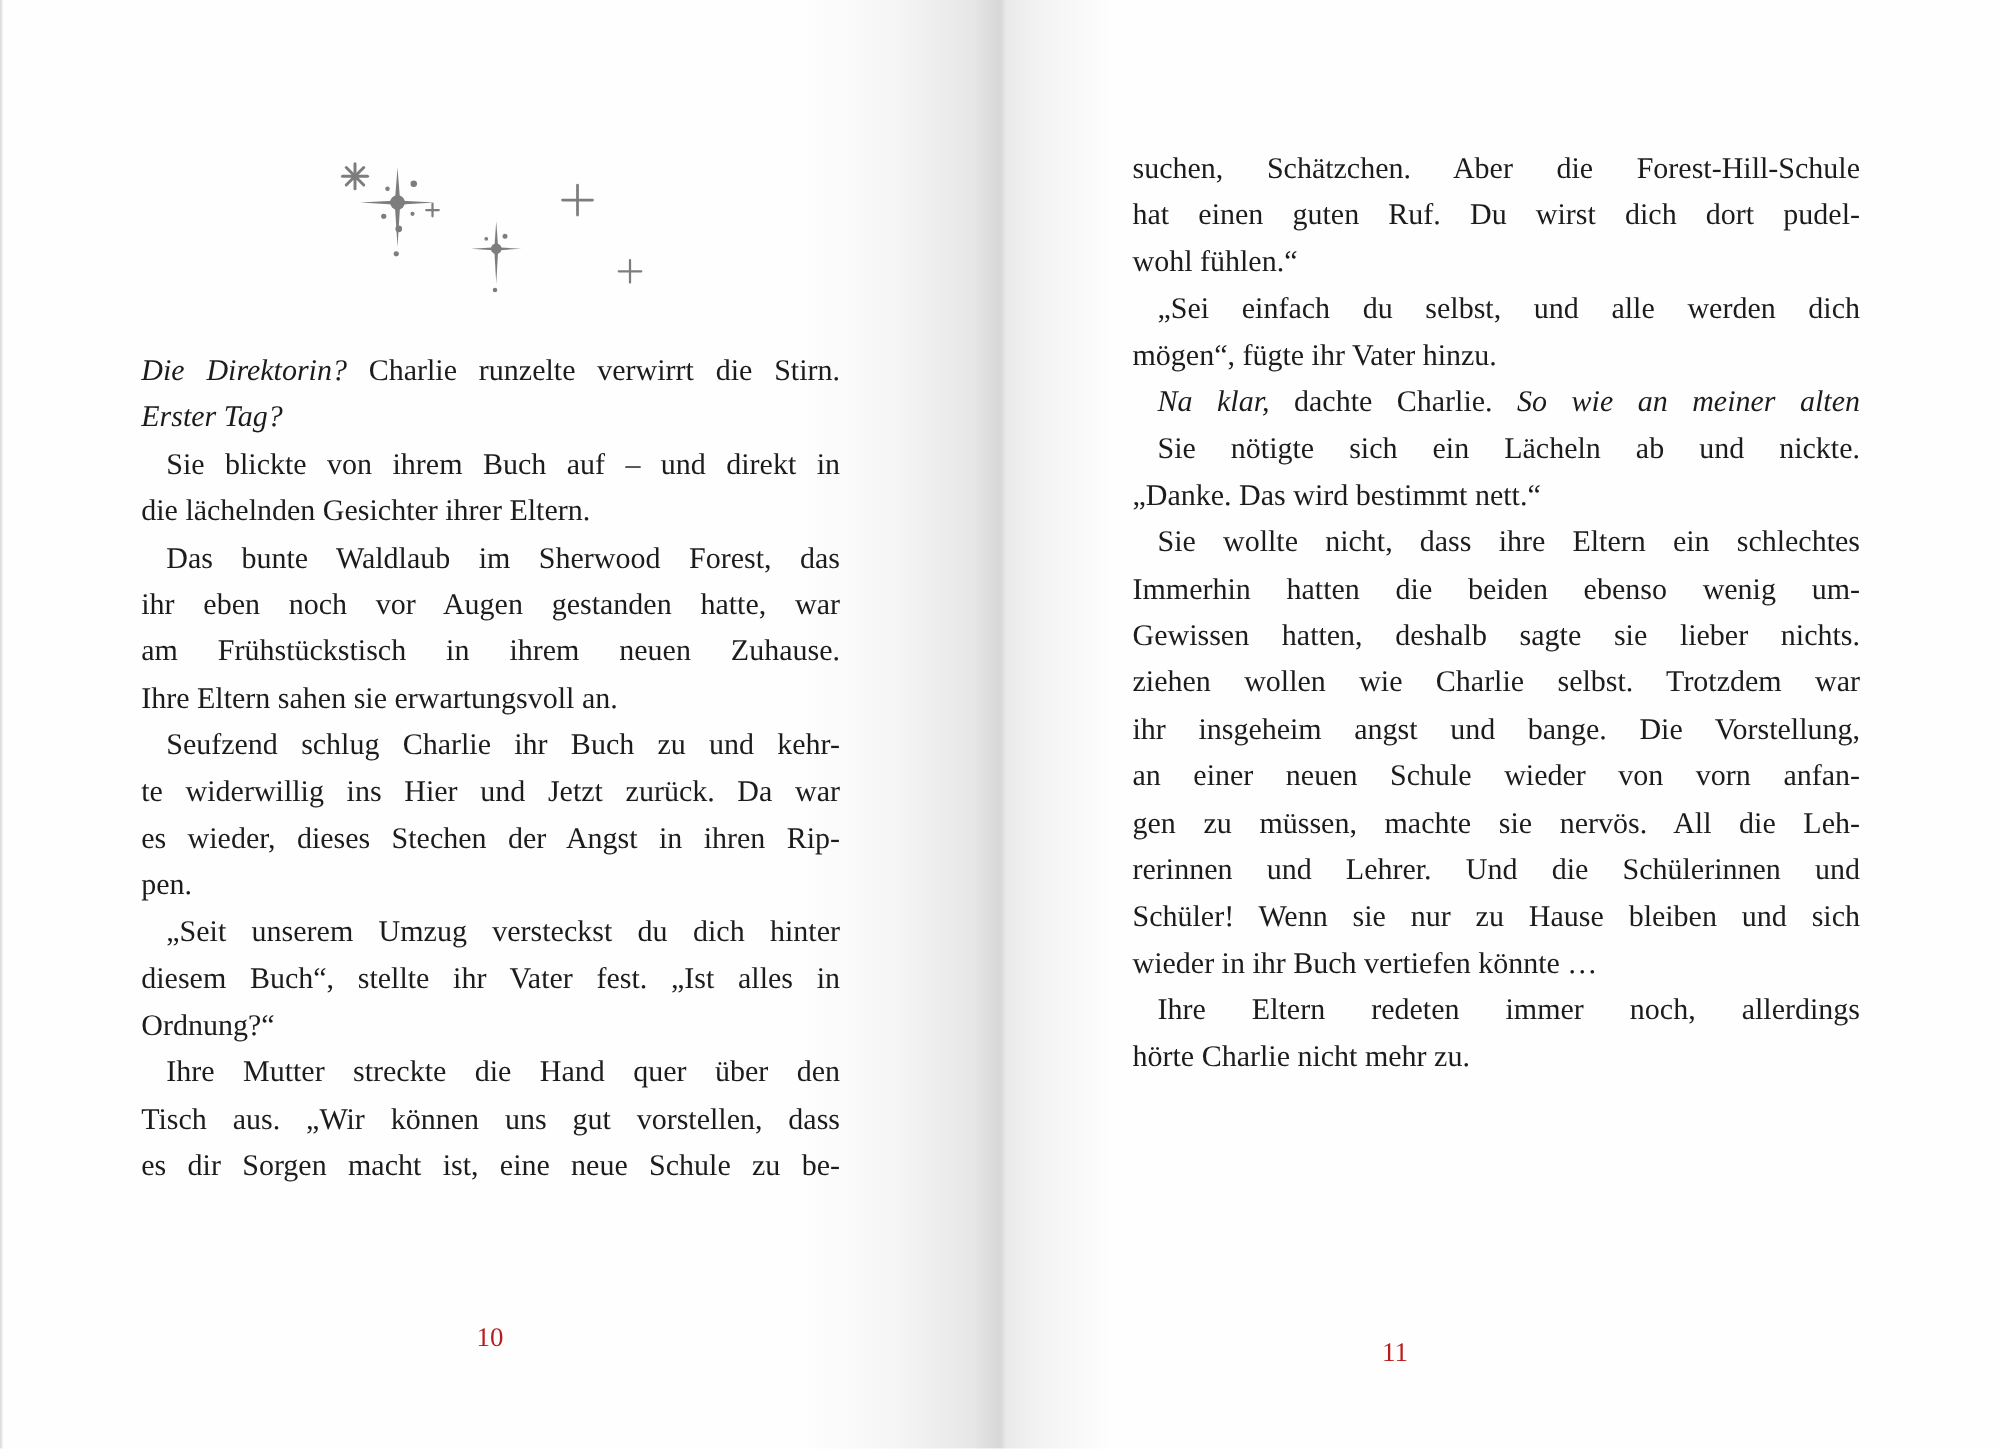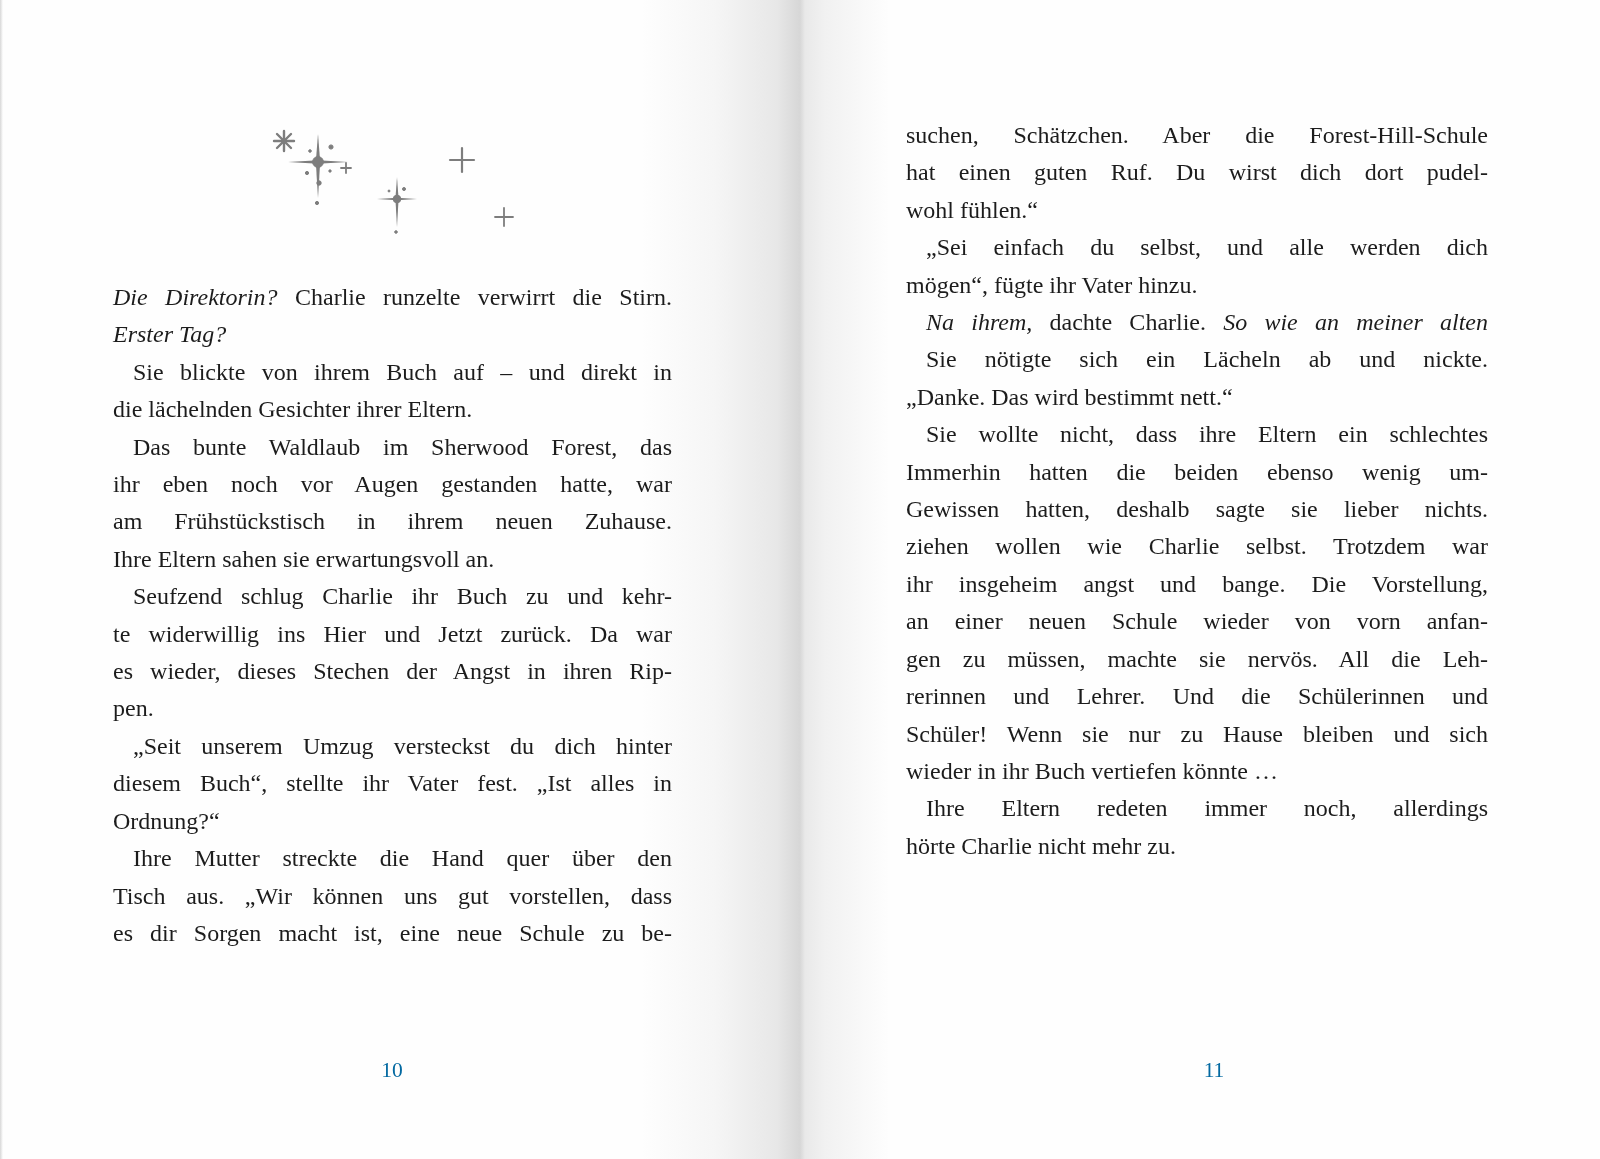--- a/index.html
+++ b/index.html
@@ -38,24 +38,24 @@
   .line.justify { text-align: justify; text-align-last: justify; }
   .line.indent { padding-left: 20px; }
   .line.indent.justify { text-indent: 0; }
   .em { font-style: italic; text-align: right; }
   .page-number {
     position: absolute;
     top: 1058px;
     width: 100px;
     text-align: center;
     font-size: 21.5px;
-    color: #0369a1;
+    color: #b91c1c;
   }
   #page-number-left  { left: 342px; }
-  #page-number-right { left: 1164px; }
+  #page-number-right { left: 1066px; margin-top: 12px; }
   #decoration {
     position: absolute; left: 250px; top: 118px;
     width: 280px; height: 122px;
   }
 </style>
 </head>
 <body>
 
 <div id="spread">
 
@@ -125,21 +125,21 @@
       <div class="line justify indent"><span>Ihre Mutter streckte die Hand quer über den</span></div>
       <div class="line justify"><span>Tisch aus. „Wir können uns gut vorstellen, dass</span></div>
       <div class="line justify"><span>es dir Sorgen macht ist, eine neue Schule zu be-</span></div>
     </div>
   <div id="right-text" class="page-text">
       <div class="line justify"><span>suchen, Schätzchen. Aber die Forest-Hill-Schule</span></div>
       <div class="line justify"><span>hat einen guten Ruf. Du wirst dich dort pudel-</span></div>
       <div class="line"><span>wohl fühlen.“</span></div>
       <div class="line justify indent"><span>„Sei einfach du selbst, und alle werden dich</span></div>
       <div class="line"><span>mögen“, fügte ihr Vater hinzu.</span></div>
-      <div class="line justify indent"><span class="em">Na ihrem,</span><span> dachte Charlie. </span><span class="em">So wie an meiner alten</span></div>
+      <div class="line justify indent"><span class="em">Na klar,</span><span> dachte Charlie. </span><span class="em">So wie an meiner alten</span></div>
       <div class="line justify indent"><span>Sie nötigte sich ein Lächeln ab und nickte.</span></div>
       <div class="line"><span>„Danke. Das wird bestimmt nett.“</span></div>
       <div class="line justify indent"><span>Sie wollte nicht, dass ihre Eltern ein schlechtes</span></div>
       <div class="line justify"><span>Immerhin hatten die beiden ebenso wenig um-</span></div>
       <div class="line justify"><span>Gewissen hatten, deshalb sagte sie lieber nichts.</span></div>
       <div class="line justify"><span>ziehen wollen wie Charlie selbst. Trotzdem war</span></div>
       <div class="line justify"><span>ihr insgeheim angst und bange. Die Vorstellung,</span></div>
       <div class="line justify"><span>an einer neuen Schule wieder von vorn anfan-</span></div>
       <div class="line justify"><span>gen zu müssen, machte sie nervös. All die Leh-</span></div>
       <div class="line justify"><span>rerinnen und Lehrer. Und die Schülerinnen und</span></div>

